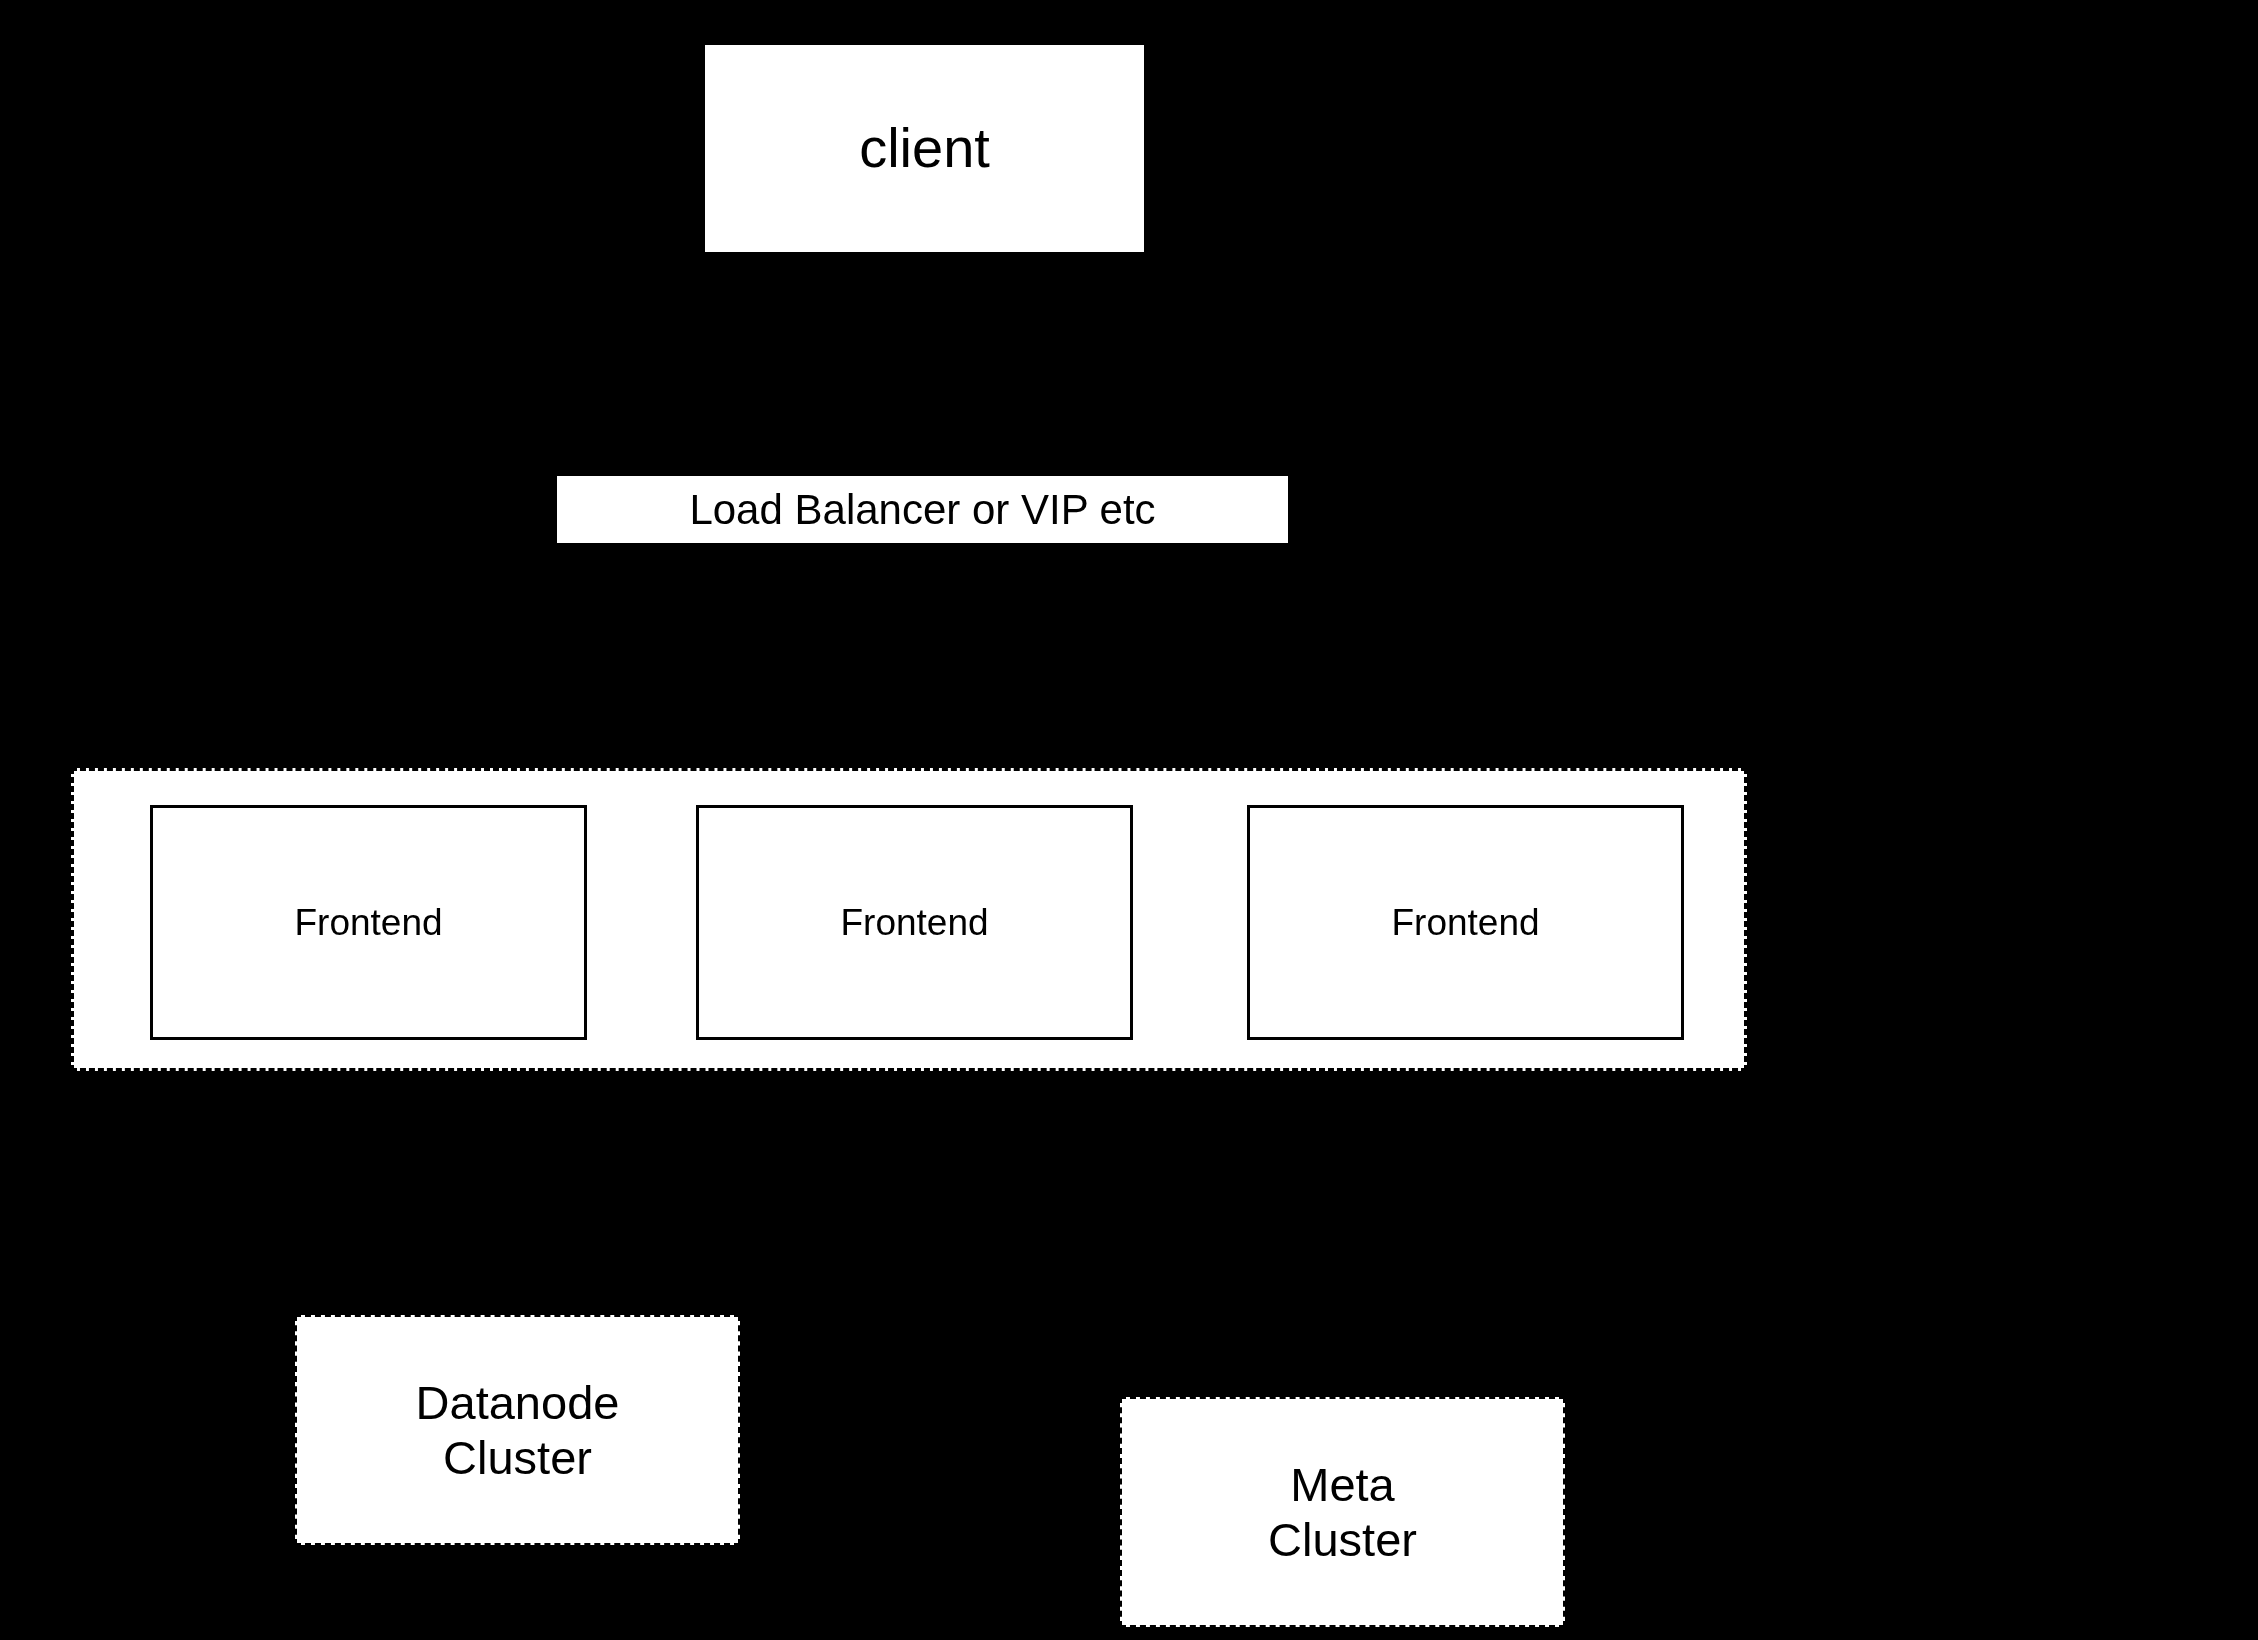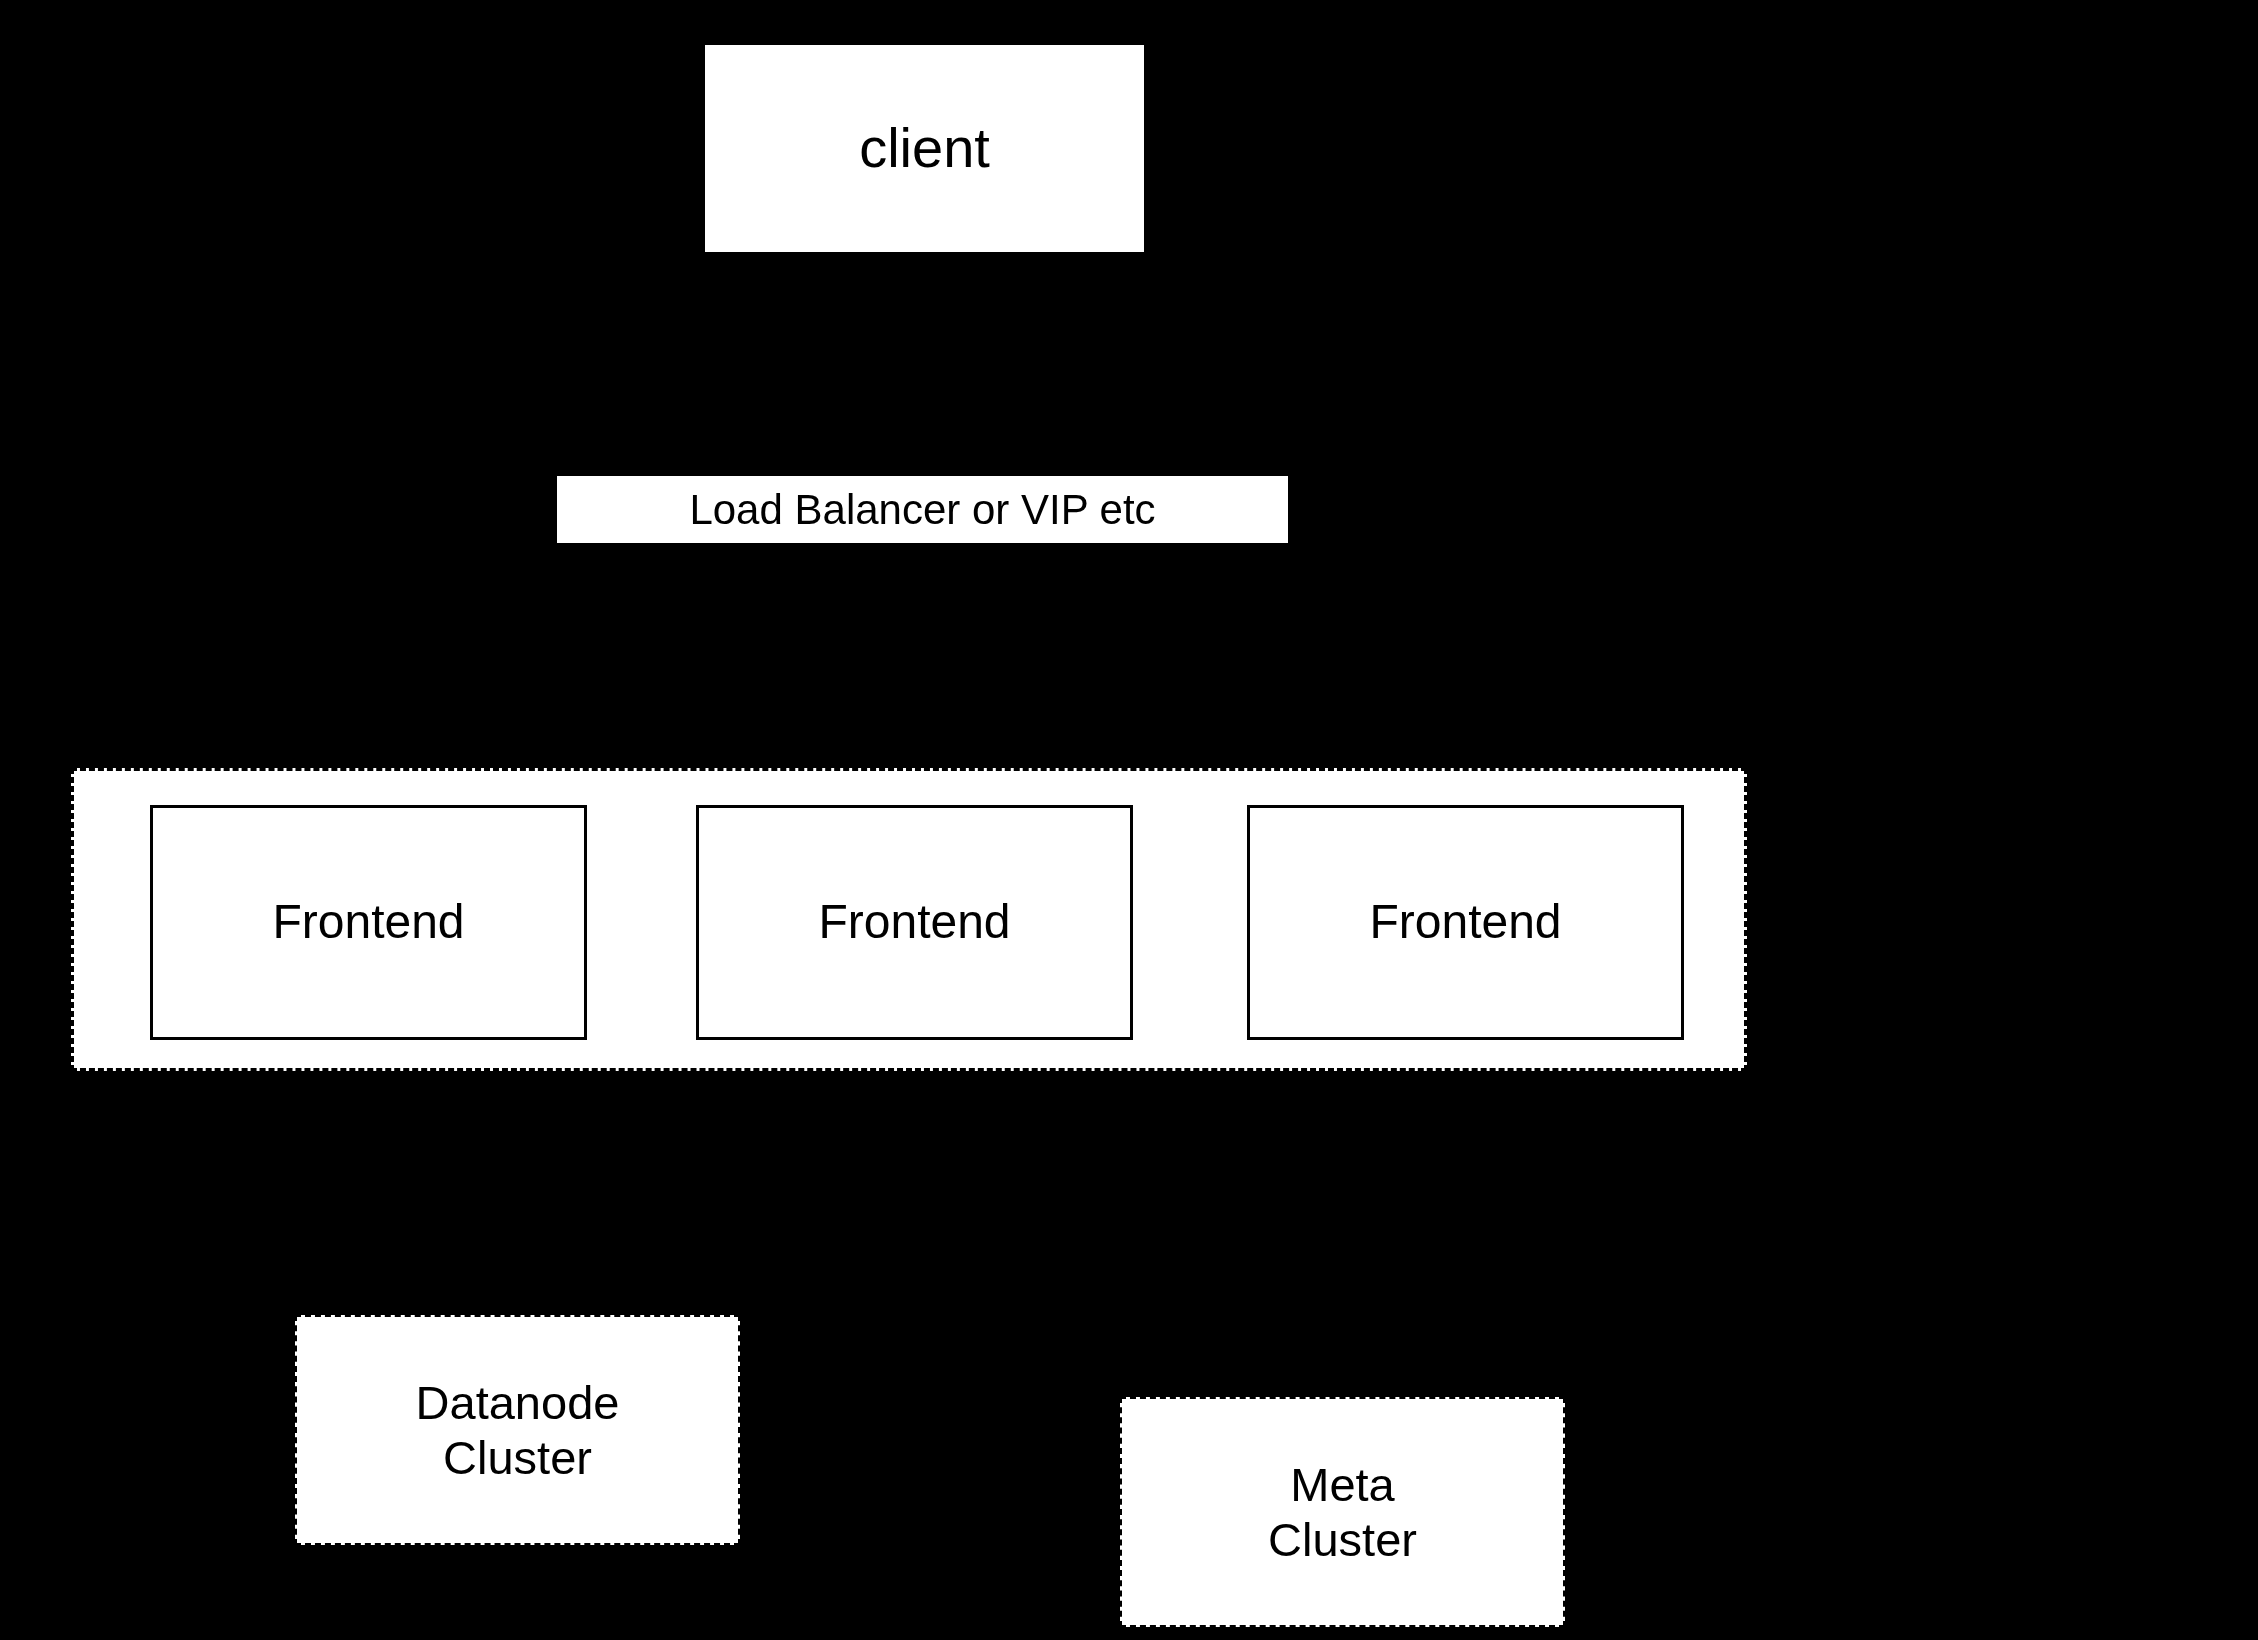--- a/index.html
+++ b/index.html
@@ -78,21 +78,21 @@
     height: 303px;
   }
 
   
   .frontend-box {
     position: absolute;
     box-sizing: border-box;
     top: 34px;
     width: 437px;
     height: 235px;
-    font-size: 48px;
+    font-size: 37px;
   }
   #frontend-box-0 { left: 76px; }
   #frontend-box-1 { left: 622px; }
   #frontend-box-2 { left: 1173px; }
 
   #datanode-cluster {
     left: 295px;
     top: 1315px;
     width: 445px;
     height: 230px;

